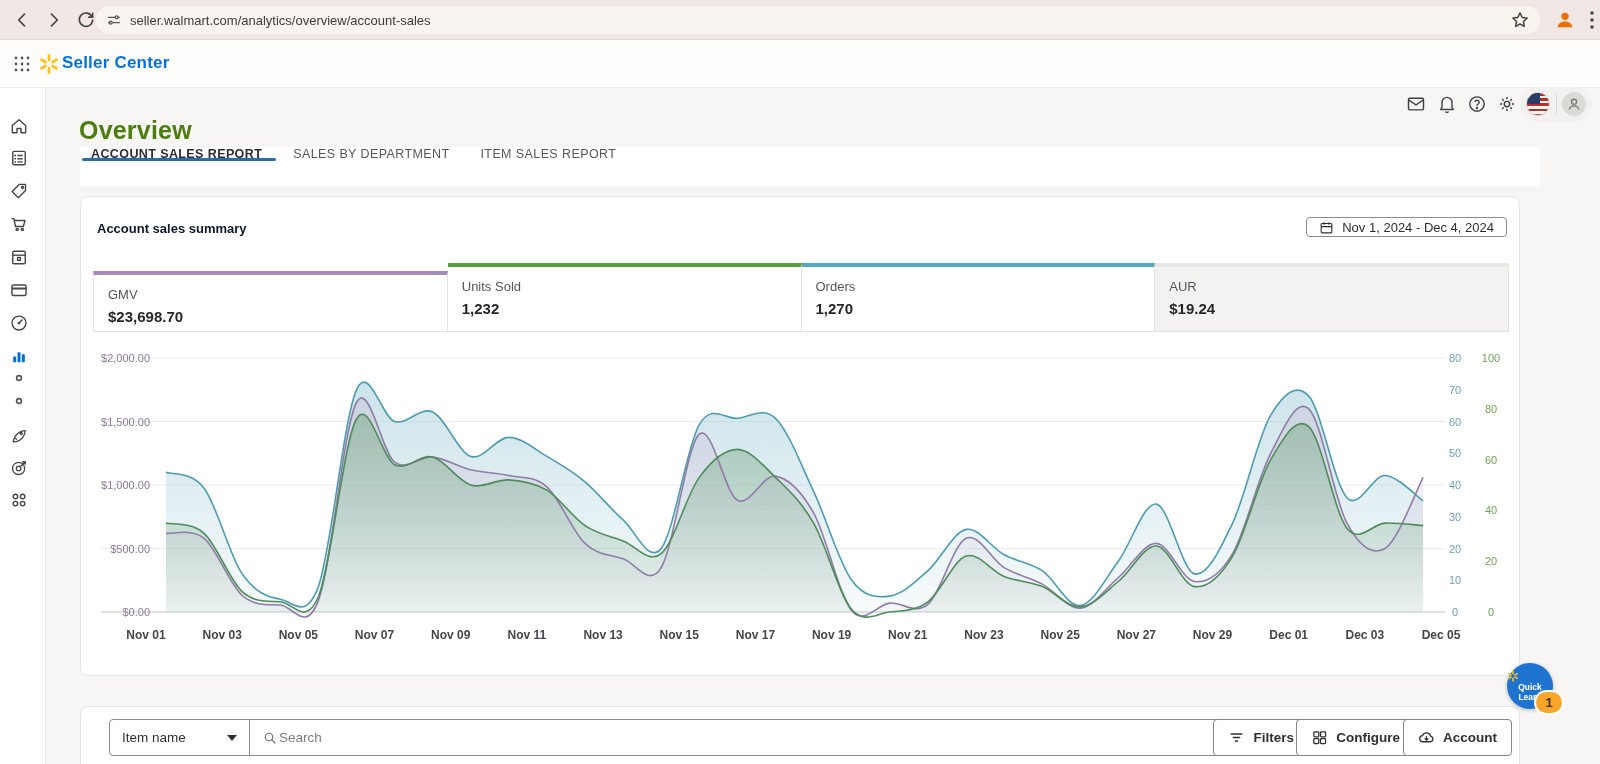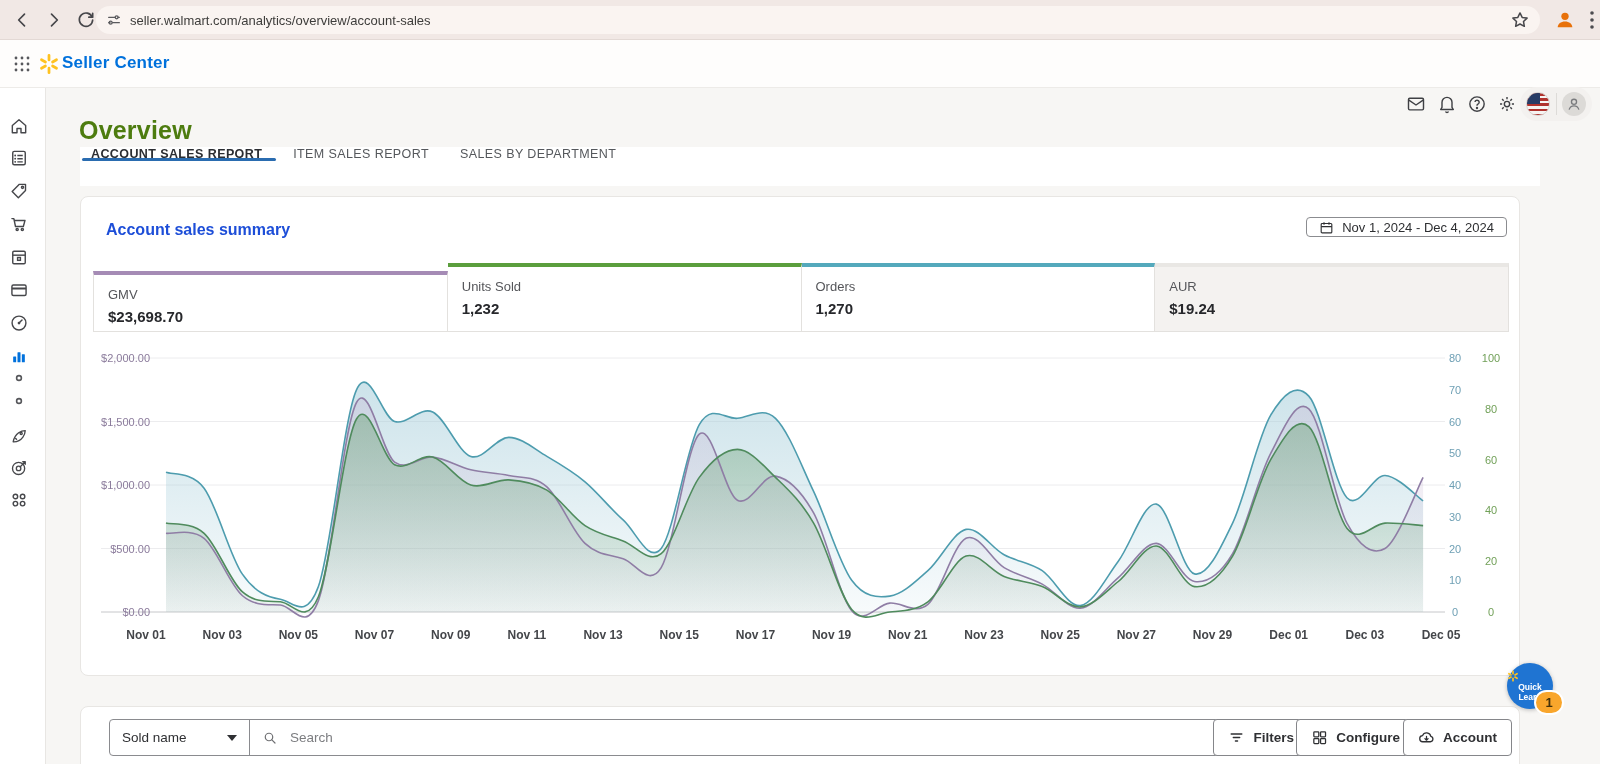--- a/index.html
+++ b/index.html
@@ -37,37 +37,37 @@
 
   
   .page-title { position:absolute; left:79px; top:116px; font-size:25px; font-weight:700; color:#4d7c0f; letter-spacing:.2px; }
   .tab-strip { position:absolute; left:80px; top:147px; width:1460px; height:39px; background:#ffffff; display:flex; align-items:flex-start; padding-left:2px; }
   .tab { position:relative; display:flex; align-items:center; padding:0 22px 0 9px; font-size:12.5px; letter-spacing:.4px; color:#55585c; cursor:pointer; white-space:nowrap; }
   .tab.active { font-weight:700; color:#2b2d31; }
   .tab.active::after { content:""; position:absolute; left:0; right:8px; bottom:0; height:3px; background:#2a6cb0; border-radius:2px; }
 
   
   .summary-card { position:absolute; left:80px; top:196px; width:1440px; height:480px; background:#ffffff; border:1px solid #e8e6e3; border-radius:8px; }
-  .summary-title { position:absolute; left:25px; top:24px; font-size:16px; font-weight:700; color:#1d4ed8; }
+  .summary-title { position:absolute; left:16px; top:24px; font-size:13px; font-weight:700; color:#0f172a; }
   .date-btn { position:absolute; right:12px; top:20px; height:20px; border:1px solid #8b8c90; border-radius:4px; background:#fff; display:flex; align-items:center; padding:0 12px; gap:8px; font-size:13px; color:#2e2f32; cursor:pointer; }
   .date-btn svg { width:15px; height:15px; color:#2e2f32; }
   .metrics { position:absolute; left:12px; top:66px; width:1416px; height:69px; display:flex; }
   .metric { flex:1 1 0; background:#fff; border:1px solid #e3e1de; border-left-width:0; border-top:4px solid transparent; padding:12px 0 0 14px; cursor:pointer; }
   .metric:first-child { border-left-width:1px;margin-top:8px; }
   .metric.muted { background:#f4f2f0; }
   .metric-label { font-size:13px; color:#55565a; }
   .metric-value { font-size:15px; font-weight:700; color:#26272b; margin-top:6px; }
   .chart-wrap { position:absolute; left:12px; top:150px; width:1416px; height:300px; }
 
   
   .toolbar-card { position:absolute; left:80px; top:706px; width:1440px; height:80px; background:#ffffff; border:1px solid #e8e6e3; border-radius:8px; }
   .search-group { position:absolute; left:28px; top:12px; width:1117px; height:37px; border:1px solid #8a8b8f; border-radius:4px; display:flex; background:#fff; }
   .item-select { width:140px; border-right:1px solid #8a8b8f; display:flex; align-items:center; padding:0 12px; gap:8px; font-size:13.5px; color:#2f3033; cursor:pointer; }
   .item-select .caret { margin-left:auto; width:0; height:0; border-left:5px solid transparent; border-right:5px solid transparent; border-top:6px solid #2f3033; }
-  .search-box { flex:1; display:flex; align-items:center; padding:0 12px; gap:12px; }
+  .search-box { flex:1; display:flex; align-items:center; padding:0 12px; gap:1px; }
   .search-box svg { width:16px; height:16px; color:#6f7073; flex:0 0 auto; }
   .search-input { border:none; outline:none; flex:1; font-size:13.5px; color:#2f3033; background:transparent; font-family:inherit; }
   .search-input::placeholder { color:#7c7d80; }
   .tb-btn { position:absolute; top:12px; height:37px; border:1px solid #85868a; border-radius:4px; background:#fff; display:flex; align-items:center; gap:8px; padding:0 14px; font-size:13.5px; font-weight:600; color:#2f3033; cursor:pointer; }
   .tb-btn svg { width:17px; height:17px; }
   .btn-filters   { right:210px; }
   .btn-configure { right:104px; }
   .btn-download  { right:7px; }
 
   
@@ -268,22 +268,22 @@
         <circle cx="7.7" cy="16.3" r="2.7"></circle>
         <circle cx="16.3" cy="16.3" r="2.7"></circle>
       </svg>
   </span>
 </div>
 
 <div class="page-title">Overview</div>
 
 <div class="tab-strip">
   <div class="tab active">ACCOUNT SALES REPORT</div>
+  <div class="tab">SALES BY DEPARTMENT</div>
   <div class="tab">ITEM SALES REPORT</div>
-  <div class="tab">SALES BY DEPARTMENT</div>
 </div>
 
 <div class="summary-card">
   <div class="summary-title">Account sales summary</div>
 
   <button class="date-btn">
     <svg viewBox="0 0 24 24" fill="none" stroke="currentColor" stroke-width="1.8">
         <rect x="3.5" y="5.5" width="17" height="15" rx="1.5"></rect>
         <path d="M3.5 10.5h17M8 3.5v4M16 3.5v4"></path>
       </svg>
@@ -374,21 +374,21 @@
         <path d="M73.0,125.3C79.3,127.9,98.4,124.2,111.1,141.2C123.8,158.1,136.5,208.4,149.2,226.9C161.9,245.4,174.6,250.2,187.3,252.3C200.0,254.4,212.7,274.5,225.4,239.6C238.1,204.7,250.8,70.3,263.5,42.8C276.2,15.2,288.9,70.8,301.6,74.5C314.3,78.2,327.0,59.2,339.7,65.0C352.4,70.8,365.1,105.2,377.8,109.4C390.4,113.7,403.1,90.4,415.8,90.4C428.5,90.4,441.2,102.0,453.9,109.4C466.6,116.8,479.3,124.2,492.0,134.8C504.7,145.4,517.4,161.8,530.1,172.9C542.8,184.0,555.5,217.4,568.2,201.5C580.9,185.6,593.6,99.4,606.3,77.7C619.0,56.0,631.7,72.4,644.4,71.3C657.1,70.3,669.8,59.2,682.5,71.3C695.2,83.5,707.9,117.4,720.6,144.4C733.3,171.3,746.0,215.8,758.7,233.3C771.4,250.7,784.1,250.7,796.8,249.1C809.5,247.5,822.2,234.8,834.9,223.7C847.6,212.6,860.3,185.1,873.0,182.4C885.7,179.8,898.4,201.0,911.1,207.8C923.8,214.7,936.5,215.3,949.2,223.7C961.9,232.2,974.6,260.2,987.3,258.6C1000.0,257.1,1012.7,231.1,1025.3,214.2C1038.0,197.3,1050.7,154.9,1063.4,157.1C1076.1,159.2,1088.8,223.7,1101.5,226.9C1114.2,230.1,1126.9,202.6,1139.6,176.1C1152.3,149.6,1165.0,89.3,1177.7,68.2C1190.4,47.0,1203.1,35.3,1215.8,49.1C1228.5,62.9,1241.2,137.5,1253.9,150.7C1266.6,163.9,1279.3,127.9,1292.0,128.5C1304.7,129.0,1323.8,149.6,1330.1,153.9" fill="none" stroke="#4d9cae" stroke-width="1.6" stroke-linejoin="round"></path>
         <path d="M73.0,186.3C79.3,187.1,98.4,181.0,111.1,191.3C123.8,201.7,136.5,237.4,149.2,248.5C161.9,259.6,174.6,257.2,187.3,258.0C200.0,258.9,212.7,287.3,225.4,253.6C238.1,219.8,250.8,78.5,263.5,55.5C276.2,32.4,288.9,106.0,301.6,115.1C314.3,124.2,327.0,108.8,339.7,110.1C352.4,111.3,365.1,119.7,377.8,122.8C390.4,125.8,403.1,125.6,415.8,128.5C428.5,131.3,441.2,128.6,453.9,139.9C466.6,151.2,479.3,184.5,492.0,196.4C504.7,208.4,517.4,207.6,530.1,211.7C542.8,215.7,555.5,241.3,568.2,220.6C580.9,199.8,593.6,98.4,606.3,87.2C619.0,76.0,631.7,146.3,644.4,153.2C657.1,160.2,669.8,127.0,682.5,129.1C695.2,131.2,707.9,143.5,720.6,165.9C733.3,188.4,746.0,248.7,758.7,263.7C771.4,278.8,784.1,257.2,796.8,256.1C809.5,255.1,822.2,268.2,834.9,257.4C847.6,246.6,860.3,197.5,873.0,191.3C885.7,185.2,898.4,212.9,911.1,220.6C923.8,228.2,936.5,230.3,949.2,237.1C961.9,243.8,974.6,262.2,987.3,261.2C1000.0,260.1,1012.7,241.5,1025.3,230.7C1038.0,219.9,1050.7,195.8,1063.4,196.4C1076.1,197.1,1088.8,232.8,1101.5,234.5C1114.2,236.2,1126.9,228.0,1139.6,206.6C1152.3,185.2,1165.0,130.4,1177.7,106.3C1190.4,82.1,1203.1,50.2,1215.8,61.8C1228.5,73.4,1241.2,152.8,1253.9,176.1C1266.6,199.4,1279.3,209.1,1292.0,201.5C1304.7,193.9,1323.8,142.2,1330.1,130.4" fill="none" stroke="#8f7da5" stroke-width="1.6" stroke-linejoin="round"></path>
         <path d="M73.0,176.1C79.3,177.8,98.4,174.8,111.1,186.3C123.8,197.7,136.5,233.3,149.2,244.7C161.9,256.1,174.6,254.0,187.3,254.8C200.0,255.7,212.7,280.2,225.4,249.8C238.1,219.3,250.8,94.0,263.5,72.0C276.2,49.9,288.9,111.3,301.6,117.7C314.3,124.0,327.0,106.7,339.7,110.1C352.4,113.4,365.1,134.2,377.8,138.0C390.4,141.8,403.1,132.1,415.8,132.9C428.5,133.8,441.2,135.5,453.9,143.1C466.6,150.7,479.3,170.2,492.0,178.6C504.7,187.1,517.4,189.2,530.1,193.9C542.8,198.5,555.5,217.2,568.2,206.6C580.9,196.0,593.6,147.7,606.3,130.4C619.0,113.0,631.7,102.4,644.4,102.4C657.1,102.4,669.8,118.1,682.5,130.4C695.2,142.7,707.9,154.1,720.6,176.1C733.3,198.1,746.0,247.6,758.7,262.5C771.4,277.3,784.1,266.3,796.8,265.0C809.5,263.7,822.2,264.2,834.9,254.8C847.6,245.5,860.3,213.4,873.0,209.1C885.7,204.9,898.4,224.4,911.1,229.4C923.8,234.5,936.5,234.5,949.2,239.6C961.9,244.7,974.6,260.8,987.3,259.9C1000.0,259.1,1012.7,244.7,1025.3,234.5C1038.0,224.4,1050.7,198.1,1063.4,199.0C1076.1,199.8,1088.8,237.9,1101.5,239.6C1114.2,241.3,1126.9,230.3,1139.6,209.1C1152.3,188.0,1165.0,134.2,1177.7,112.6C1190.4,91.0,1203.1,68.2,1215.8,79.6C1228.5,91.0,1241.2,165.1,1253.9,181.2C1266.6,197.3,1279.3,176.5,1292.0,176.1C1304.7,175.7,1323.8,178.2,1330.1,178.6" fill="none" stroke="#4f8b5d" stroke-width="1.6" stroke-linejoin="round"></path>
       </svg>
   </div>
 </div>
 
 <div class="toolbar-card">
   <div class="search-group">
     <div class="item-select">
-      <span>Sold name</span>
+      <span>Item name</span>
       <span class="caret"></span>
     </div>
     <div class="search-box">
       <svg viewBox="0 0 24 24" fill="none" stroke="currentColor" stroke-width="1.8" stroke-linecap="round">
           <circle cx="10.5" cy="10.5" r="5.6"></circle>
           <path d="M14.8 14.8L19.5 19.5"></path>
         </svg>
       <input class="search-input" type="text" placeholder="Search" style="">
     </div>
   </div>

